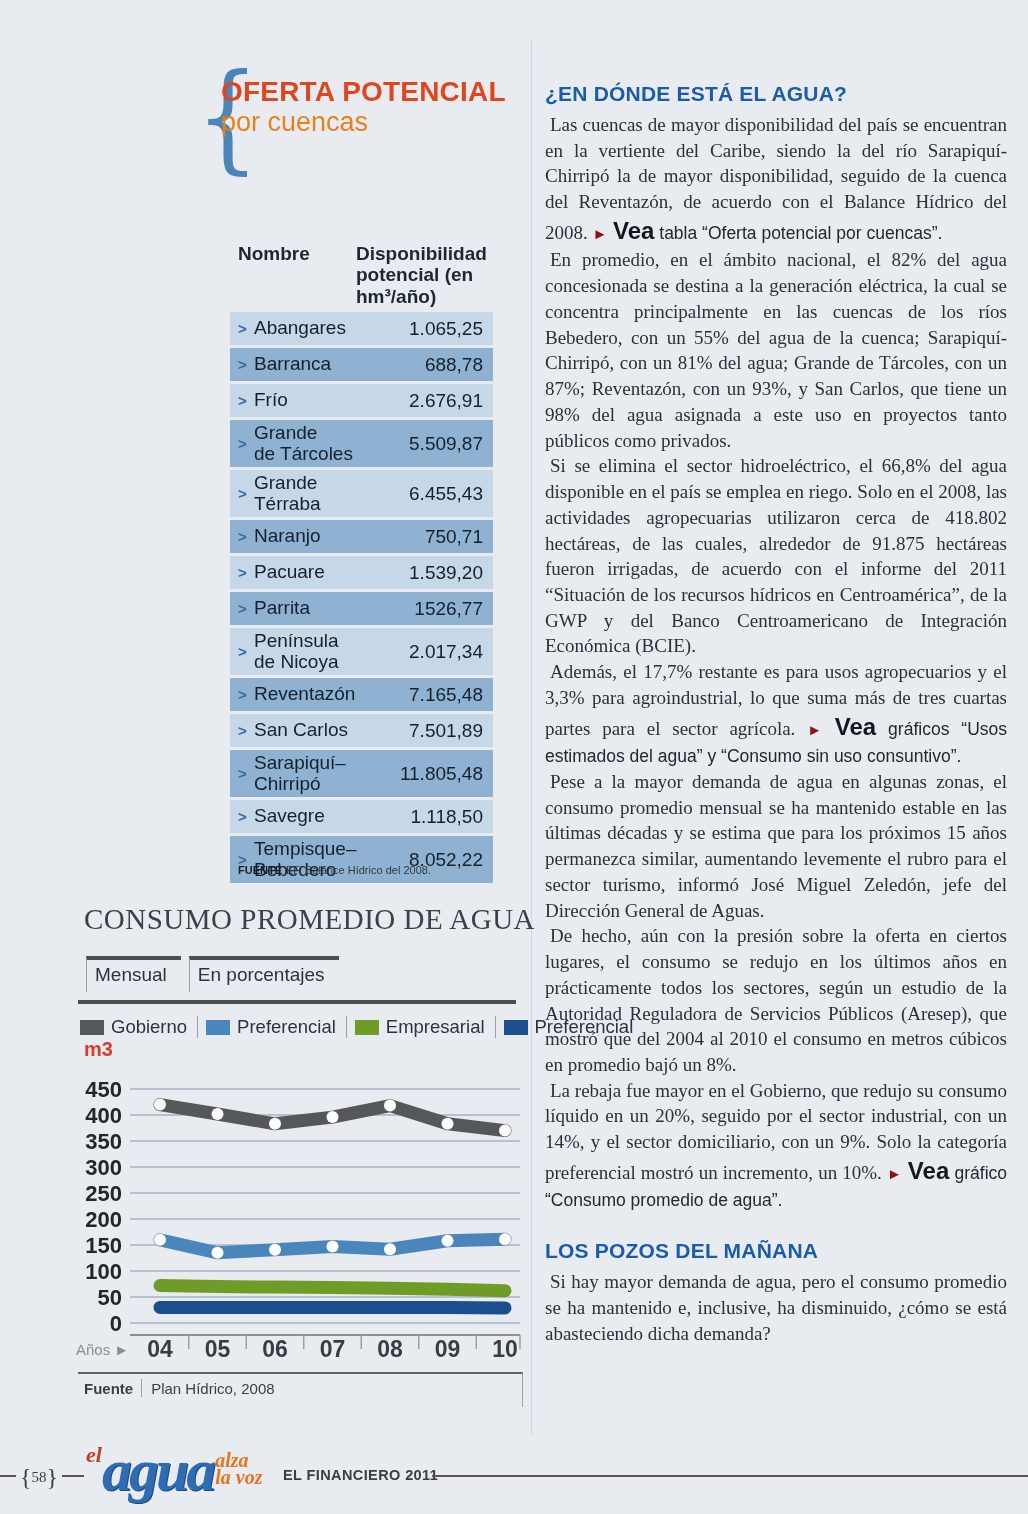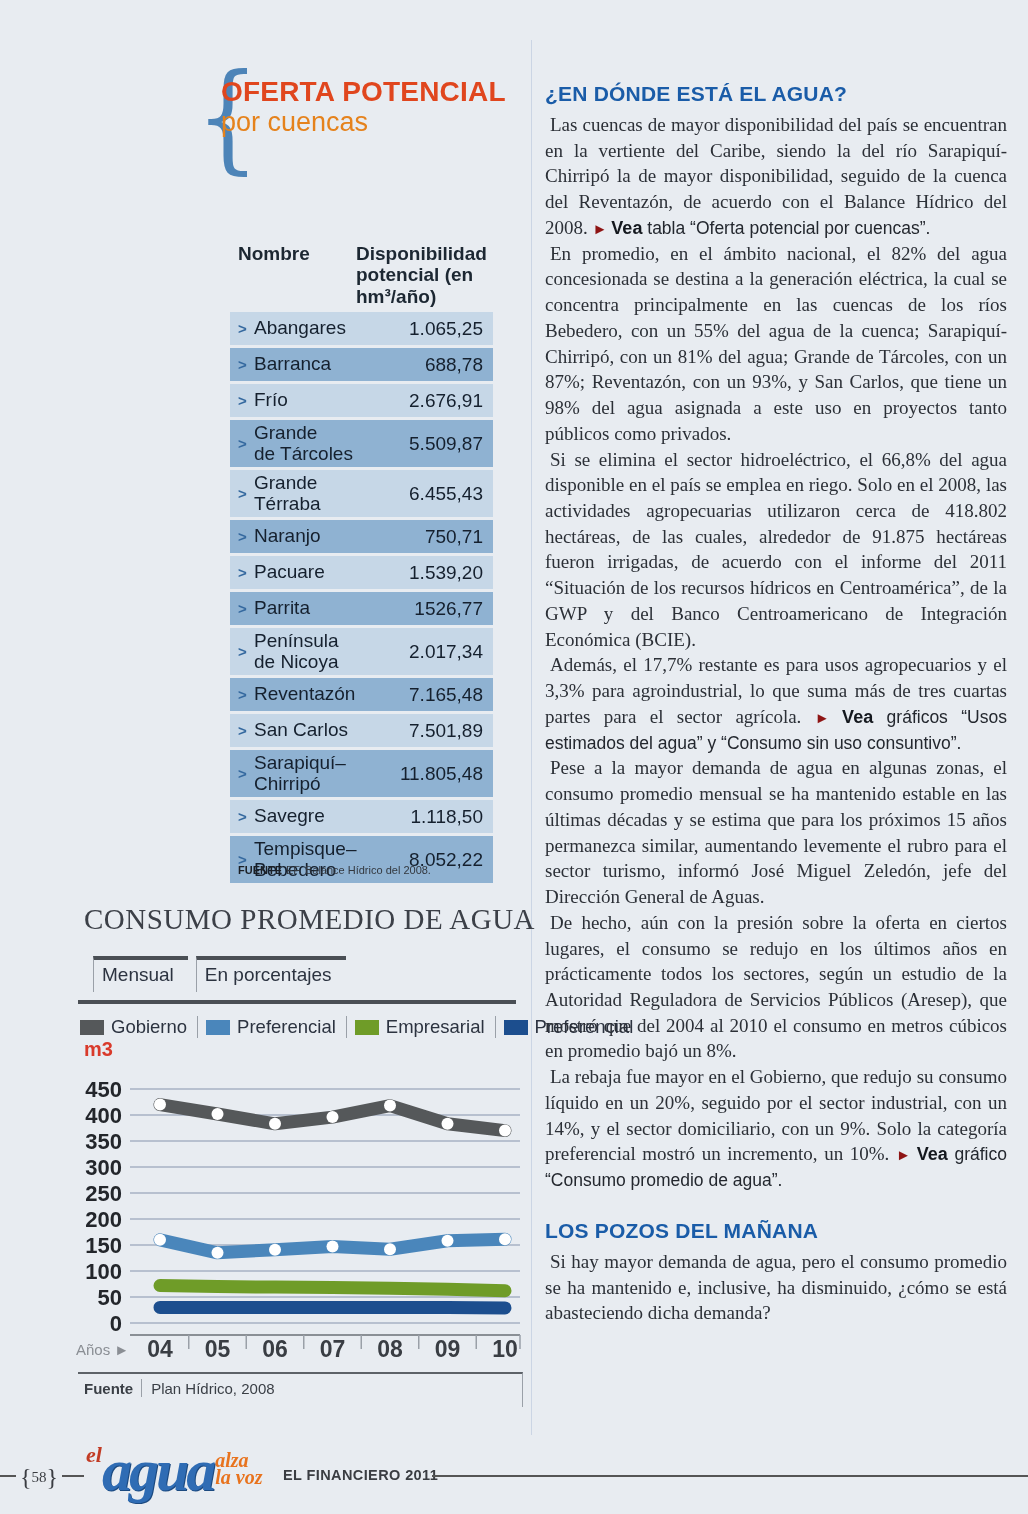--- a/index.html
+++ b/index.html
@@ -21,21 +21,21 @@
   .brow.light{background:#c6d7e7;}
   .brow.dark{background:#8fb2d2;}
   .brow .chev{width:16px;font-size:15px;font-weight:bold;color:#35699f;flex:0 0 16px;}
   .brow .bname{flex:1;font-size:19px;color:#15202e;line-height:1.08;white-space:pre-line;}
   .brow .bval{width:100px;text-align:right;font-size:19px;color:#15202e;padding-right:4px;}
   .tbl-source{position:absolute;left:238px;top:864px;font-size:11px;color:#33383f;}
   .tbl-source b{color:#1c2026;margin-right:4px;}
 
   
   .chart-title{position:absolute;left:84px;top:903px;font-family:"Liberation Serif",serif;font-size:29px;color:#3c4048;letter-spacing:.5px;}
-  .tabs{position:absolute;left:93px;top:956px;text-align:right;}
+  .tabs{position:absolute;left:86px;top:956px;text-align:right;}
   .tab{display:inline-block;border-top:4px solid #4a4f55;border-left:1px solid #9aa0a8;padding:4px 14px 6px 8px;margin-right:8px;font-size:19px;color:#2c3340;}
   .legendbar{position:absolute;left:78px;top:1000px;width:438px;border-top:4px solid #4a4f55;padding-top:12px;display:flex;}
   .litem{display:flex;align-items:center;padding:0 10px 0 8px;border-left:1px solid #9aa0a8;}
   .litem:first-child{border-left:none;padding-left:2px;}
   .lswatch{width:24px;height:15px;margin-right:7px;flex:0 0 24px;}
   .llabel{font-size:18.5px;color:#2c3340;}
   .chart-wrap{position:absolute;left:72px;top:1042px;width:452px;height:326px;}
   svg text{font-family:"Liberation Sans",sans-serif;}
   .grid{stroke:#8593ad;stroke-width:1.2;}
   .axis{stroke:#6b7076;stroke-width:1.6;}
@@ -47,21 +47,21 @@
   .chart-source{position:absolute;left:78px;top:1372px;width:438px;border-top:2px solid #5d6268;border-right:1px solid #9aa0a8;padding:5px 0 10px 6px;font-size:15px;color:#3a3f46;display:flex;align-items:center;}
   .chart-source b{margin-right:8px;}
   .chart-source .vline{width:1px;height:18px;background:#9aa0a8;margin-right:9px;}
 
   
   .article{position:absolute;left:545px;top:82px;width:462px;}
   .art-heading{font-size:21px;font-weight:bold;color:#1a5ca8;margin:0 0 6px 0;letter-spacing:.2px;}
   .art-heading.second{margin-top:26px;}
   .article p{margin:0;font-family:"Liberation Serif",serif;font-size:19px;line-height:1.355;color:#2c3037;text-align:justify;text-indent:5px;}
   .seg-sans{font-family:"Liberation Sans",sans-serif;font-size:17.5px;color:#23272e;}
-  .seg-vea{font-family:"Liberation Sans",sans-serif;font-size:18px;font-weight:bold;color:#14181e;}
+  .seg-vea{font-family:"Liberation Sans",sans-serif;font-size:24px;font-weight:bold;color:#14181e;}
   .seg-arrow{color:#8e1414;font-size:15px;letter-spacing:-1px;}
 
   
   .footer{position:absolute;left:0;top:1442px;width:948px;height:66px;}
   .f-line{position:absolute;top:33px;height:1.5px;background:#555;}
   .pagenum{position:absolute;left:20px;top:22px;font-family:"Liberation Serif",serif;font-size:15px;color:#3a3d42;}
   .pagenum .br{font-size:24px;font-weight:300;vertical-align:-3px;}
   .logo{position:absolute;left:86px;top:-6px;white-space:nowrap;}
   .logo .l-el{font-family:"Liberation Serif",serif;font-style:italic;font-weight:bold;font-size:22px;color:#c23b24;vertical-align:28px;}
   .logo .l-agua{font-family:"Liberation Serif",serif;font-style:italic;font-weight:bold;font-size:60px;color:#2f6cb4;letter-spacing:-3px;text-shadow:1px 1px 0 #1c4a80;}

